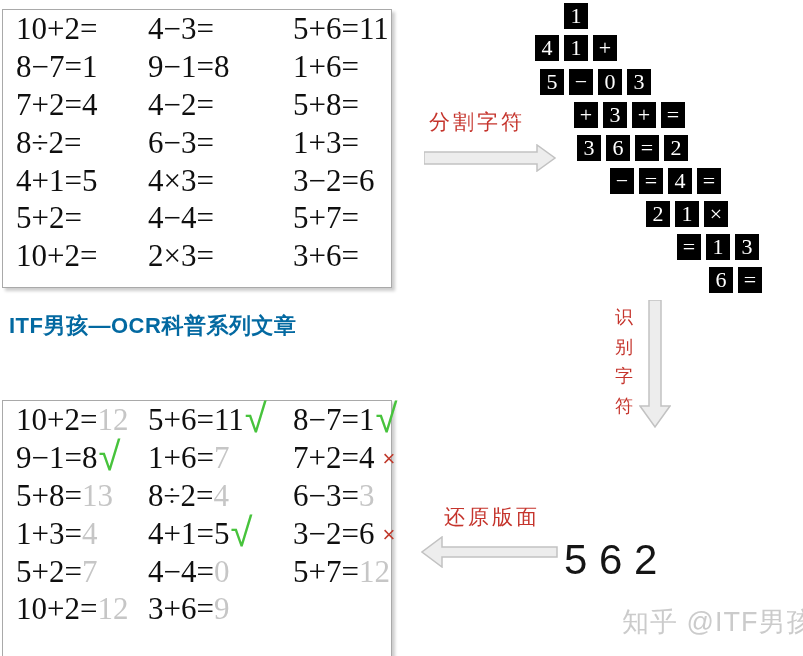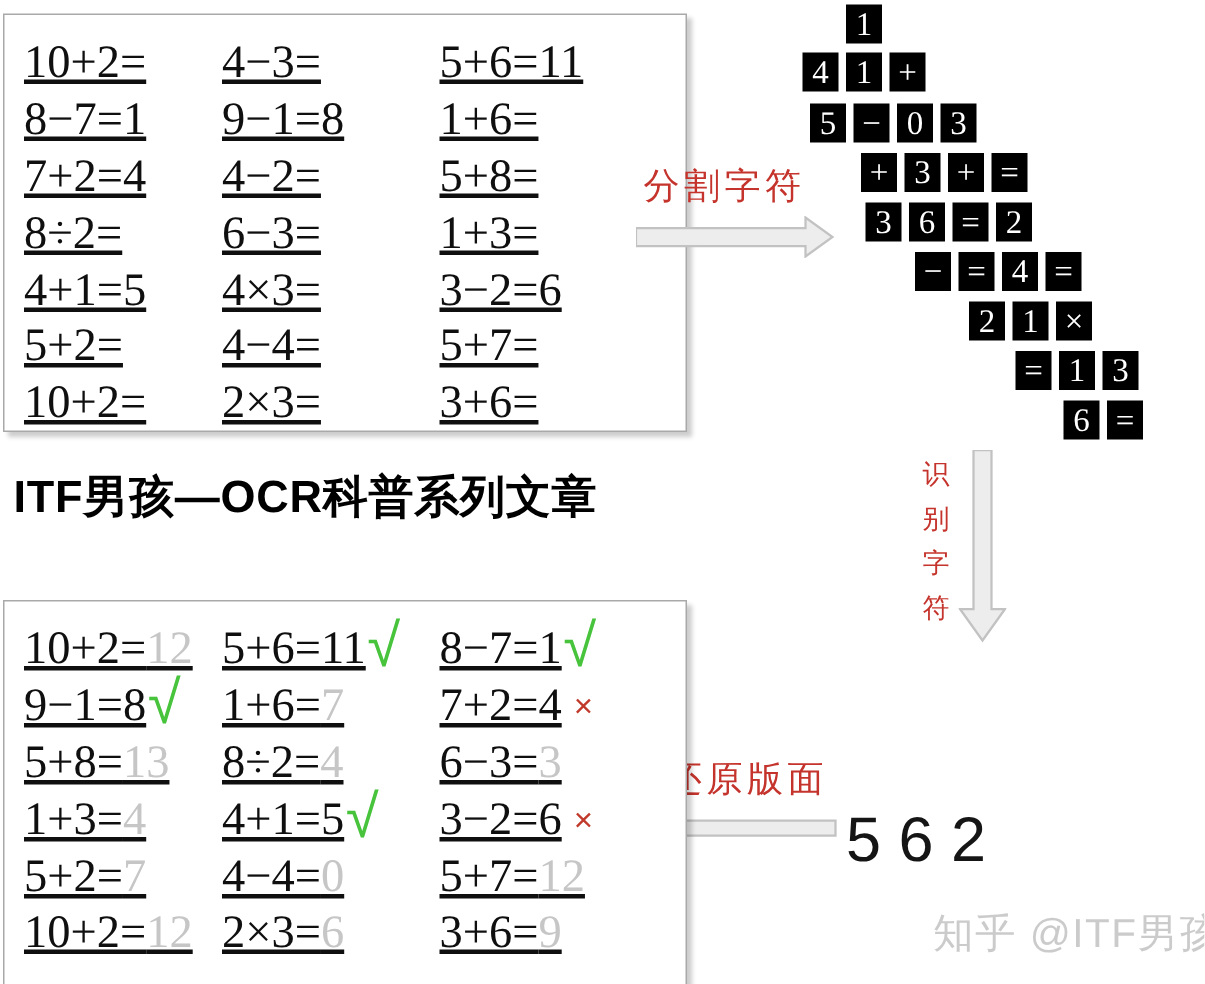--- a/index.html
+++ b/index.html
@@ -2,45 +2,45 @@
 <html><head>
 <meta charset="utf-8">
 <style>
   html,body{margin:0;padding:0;background:#ffffff;}
   #canvas{
     position:relative;width:803px;height:656px;background:#ffffff;overflow:hidden;
     font-family:"Liberation Serif",serif;
   }
   
   .eq-box{
-    position:absolute;left:2px;width:456px;height:279px;background:#ffffff;
+    position:absolute;left:2px;width:390px;height:279px;background:#ffffff;
     border:1px solid #a9a9a9;box-shadow:3px 3px 3px rgba(0,0,0,0.20);
     box-sizing:border-box;
     display:grid;grid-template-columns:132px 145px 1fr;grid-auto-rows:37.8px;
-    padding:12px 0 0 13px;align-items:center;
-    font-size:31px;color:#0f0f0f;text-decoration:underline;
+    padding:0 0 0 13px;align-items:center;
+    font-size:31px;color:#0f0f0f;
   }
   #worksheet-box{top:9px;}
   #result-box{top:368px;margin-top:32px;}
   .cell{white-space:nowrap;line-height:1;}
   .ans{color:#c6c6c6;}
   .mark{display:inline-block;line-height:0;vertical-align:baseline;}
   .mark.check{color:#47c33c;font-size:40px;font-family:"Liberation Sans",sans-serif;
     font-weight:400;position:relative;top:2px;margin-left:1px;}
   .mark.cross{color:#c0392b;font-size:22px;margin-left:8px;position:relative;top:-2px;
     font-family:"Liberation Sans",sans-serif;}
   
   #series-title{
     position:absolute;left:9px;top:311px;
-    font-family:"Liberation Sans",sans-serif;font-weight:bold;font-size:30px;
-    letter-spacing:0.5px;color:#000000;white-space:nowrap;
+    font-family:"Liberation Sans",sans-serif;font-weight:bold;font-size:22px;
+    letter-spacing:0.5px;color:#0369a1;white-space:nowrap;
   }
   
   .red-label{
-    position:absolute;color:#c5342c;font-size:24px;letter-spacing:3px;
+    position:absolute;color:#c5342c;font-size:21px;letter-spacing:3px;
     font-family:"DejaVu Serif",serif;white-space:nowrap;line-height:1.1;
   }
   #segment-label{left:429px;top:111px;}
   #restore-label{left:444px;top:506px;}
   #recognize-label{
     left:615px;top:302px;width:28px;word-break:break-all;
     letter-spacing:0;line-height:29.5px;font-size:18px;white-space:normal;
   }
   
   .arrow{position:absolute;}
@@ -189,19 +189,18 @@
       <div class="cell"><span>5+8=</span><span class="ans">13</span></div>
       <div class="cell"><span>8÷2=</span><span class="ans">4</span></div>
       <div class="cell"><span>6−3=</span><span class="ans">3</span></div>
       <div class="cell"><span>1+3=</span><span class="ans">4</span></div>
       <div class="cell"><span>4+1=5</span><span class="mark check">√</span></div>
       <div class="cell"><span>3−2=6</span><span class="mark cross">×</span></div>
       <div class="cell"><span>5+2=</span><span class="ans">7</span></div>
       <div class="cell"><span>4−4=</span><span class="ans">0</span></div>
       <div class="cell"><span>5+7=</span><span class="ans">12</span></div>
       <div class="cell"><span>10+2=</span><span class="ans">12</span></div>
-      <div class="cell"><span>2×3=</span><span class="ans">6</span></div>
       <div class="cell"><span>3+6=</span><span class="ans">9</span></div>
     </div>
 
   <div id="watermark">知乎 @ITF男孩</div>
 
 </div>
 
 </body></html>

